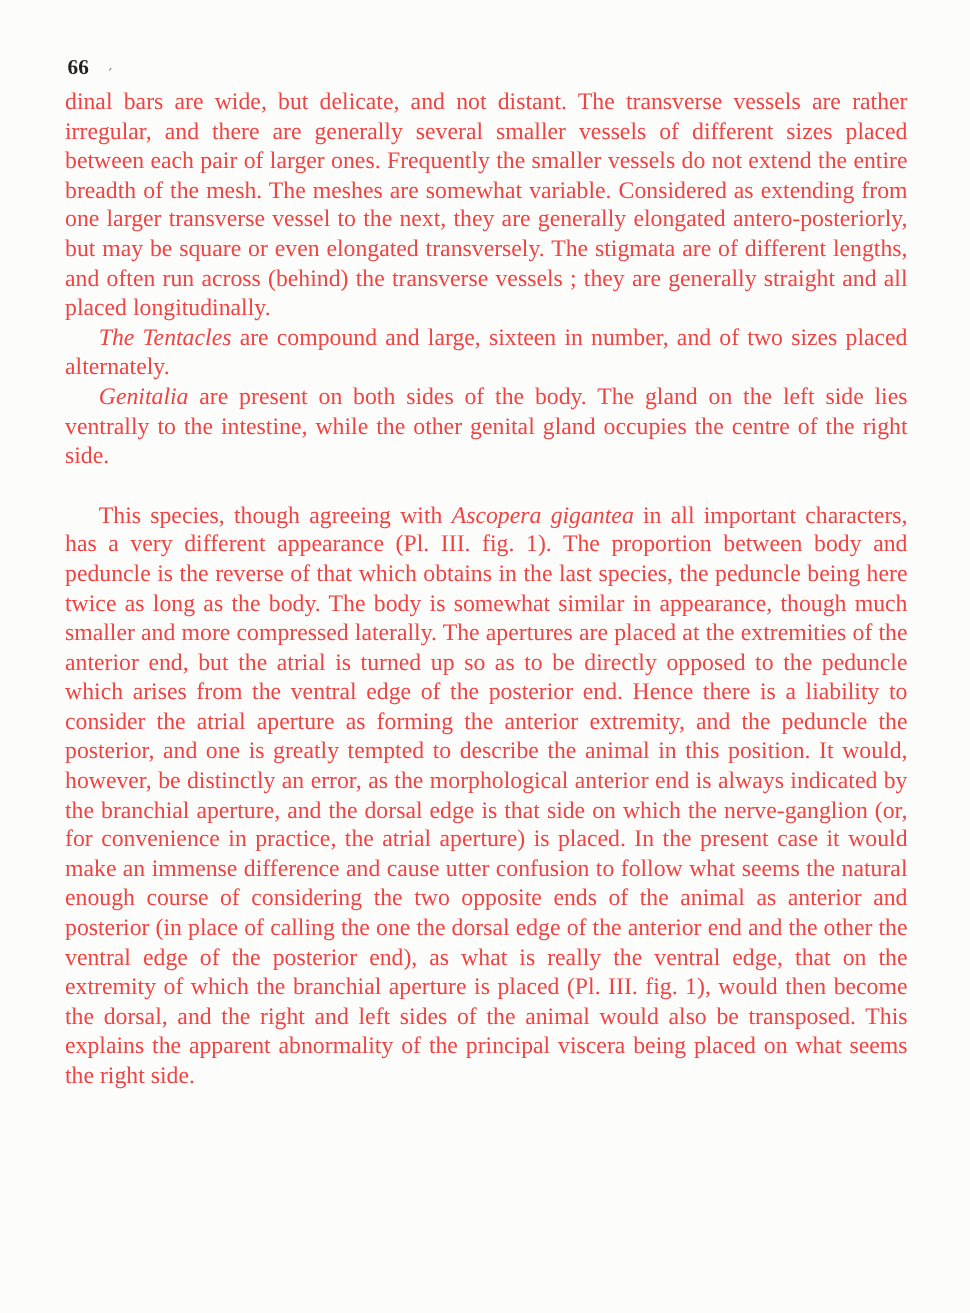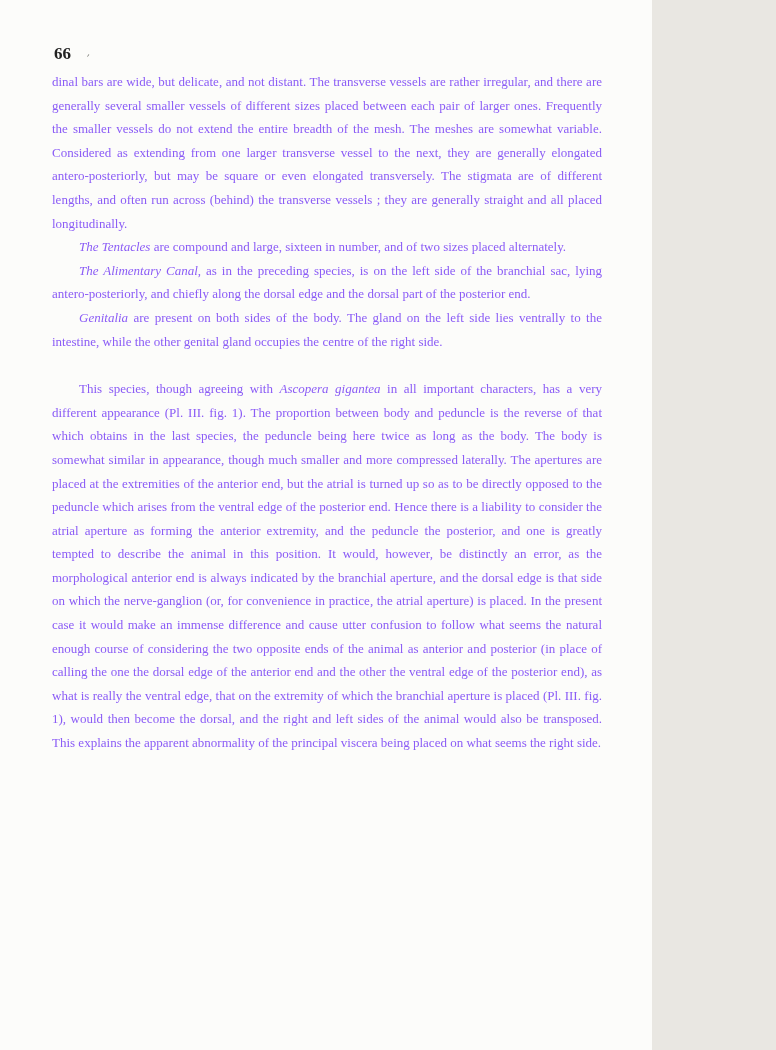--- a/index.html
+++ b/index.html
@@ -7,21 +7,21 @@
     padding: 0;
   }
   body {
     width: 776px;
     height: 1050px;
     background: #e9e7e2;
     font-family: "Liberation Serif", serif;
   }
   .page {
     position: relative;
-    width: 652px;
+    width: 776px;
     height: 1050px;
     box-sizing: border-box;
     background: #fcfcfa;
     color: #1b1b1b;
     padding: 44px 50px 40px 52px;
     overflow: hidden;
   }
   .running-head {
     position: relative;
     text-align: center;
@@ -43,24 +43,24 @@
     position: absolute;
     left: 34px;
     top: 7px;
     font-size: 12px;
     color: #8a8a86;
     transform: rotate(18deg);
     font-weight: normal;
     letter-spacing: 0;
   }
   .text-block {
-    font-size: 13px;
+    font-size: 19px;
     line-height: 23.6px;
     text-align: justify;
-    color: #8b5cf6;
+    color: #ef4444;
   }
   .para {
     margin: 0;
     padding: 0;
   }
   .para.indent {
     text-indent: 27px;
   }
   .para.space-before {
     margin-top: 24px;
@@ -74,17 +74,16 @@
 <body>
 
 <div class="page">
   <header class="running-head">
     <span class="page-num">66</span>
     <span class="artifact">ʹ</span>
   </header>
   <main class="text-block">
       <p class="para"><span>dinal bars are wide, but delicate, and not distant.  The transverse vessels are rather irregular, and there are generally several smaller vessels of different sizes placed between each pair of larger ones.  Frequently the smaller vessels do not extend the entire breadth of the mesh.  The meshes are somewhat variable.  Considered as extending from one larger transverse vessel to the next, they are generally elongated antero-posteriorly, but may be square or even elongated transversely.  The stigmata are of different lengths, and often run across (behind) the transverse vessels ; they are generally straight and all placed longitudinally.</span></p>
       <p class="para indent"><i>The Tentacles</i><span> are compound and large, sixteen in number, and of two sizes placed alternately.</span></p>
-      <p class="para indent"><i>The Alimentary Canal</i><span>, as in the preceding species, is on the left side of the branchial sac, lying antero-posteriorly, and chiefly along the dorsal edge and the dorsal part of the posterior end.</span></p>
       <p class="para indent"><i>Genitalia</i><span> are present on both sides of the body.  The gland on the left side lies ventrally to the intestine, while the other genital gland occupies the centre of the right side.</span></p>
       <p class="para indent space-before"><span>This species, though agreeing with </span><i>Ascopera gigantea</i><span> in all important characters, has a very different appearance (Pl. III. fig. 1).  The proportion between body and peduncle is the reverse of that which obtains in the last species, the peduncle being here twice as long as the body.  The body is somewhat similar in appearance, though much smaller and more compressed laterally.  The apertures are placed at the extremities of the anterior end, but the atrial is turned up so as to be directly opposed to the peduncle which arises from the ventral edge of the posterior end.  Hence there is a liability to consider the atrial aperture as forming the anterior extremity, and the peduncle the posterior, and one is greatly tempted to describe the animal in this position.  It would, however, be distinctly an error, as the morphological anterior end is always indicated by the branchial aperture, and the dorsal edge is that side on which the nerve-ganglion (or, for convenience in practice, the atrial aperture) is placed.  In the present case it would make an immense difference and cause utter confusion to follow what seems the natural enough course of considering the two opposite ends of the animal as anterior and posterior (in place of calling the one the dorsal edge of the anterior end and the other the ventral edge of the posterior end), as what is really the ventral edge, that on the extremity of which the branchial aperture is placed (Pl. III. fig. 1), would then become the dorsal, and the right and left sides of the animal would also be transposed.  This explains the apparent abnormality of the principal viscera being placed on what seems the right side.</span></p>
     </main>
 </div>
 
 </body></html>

